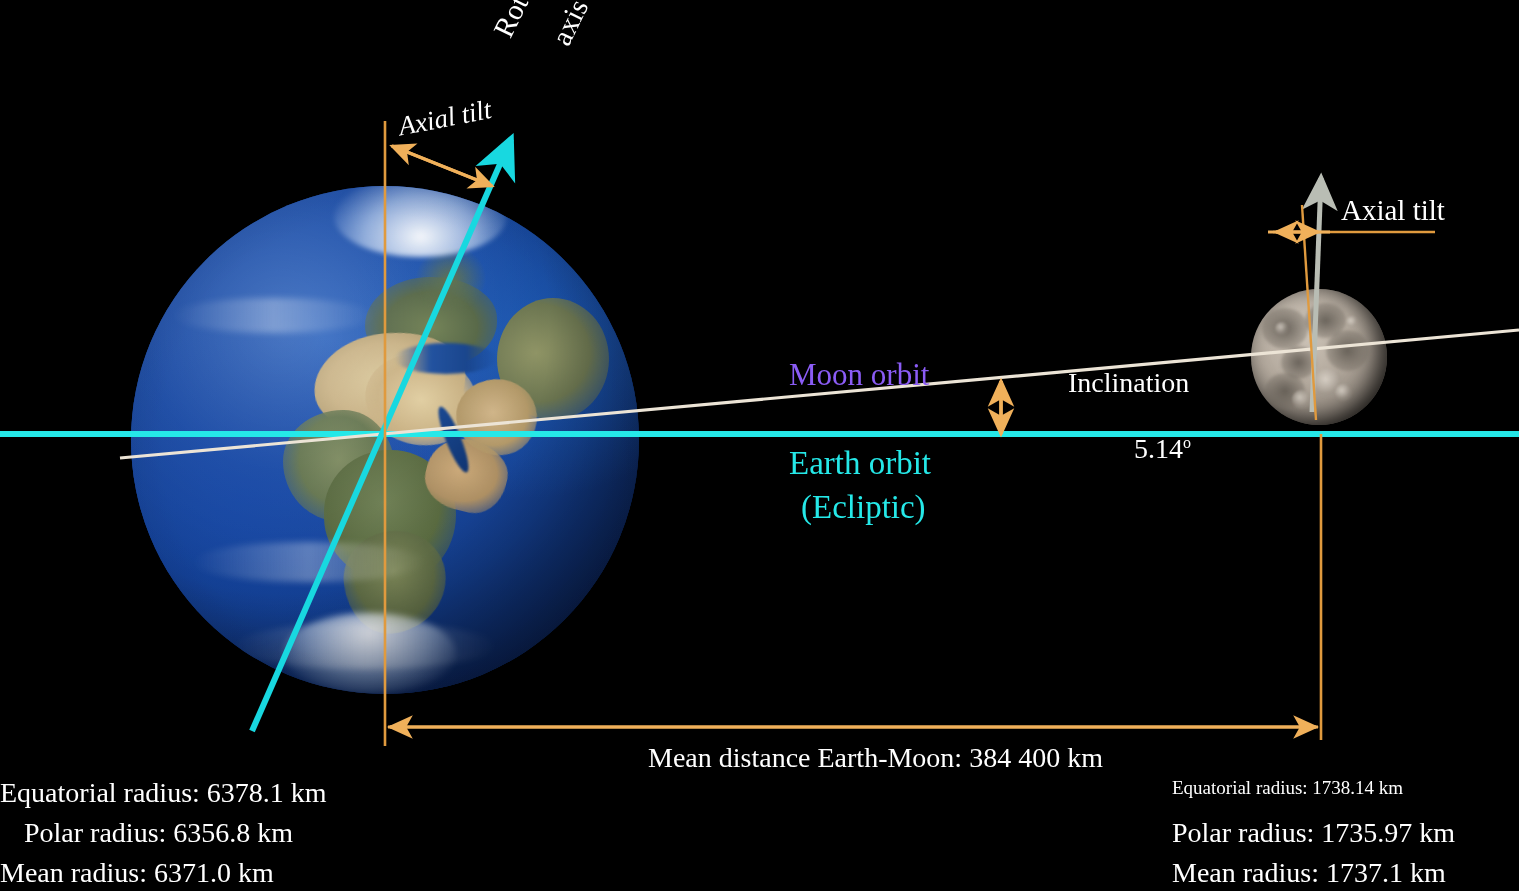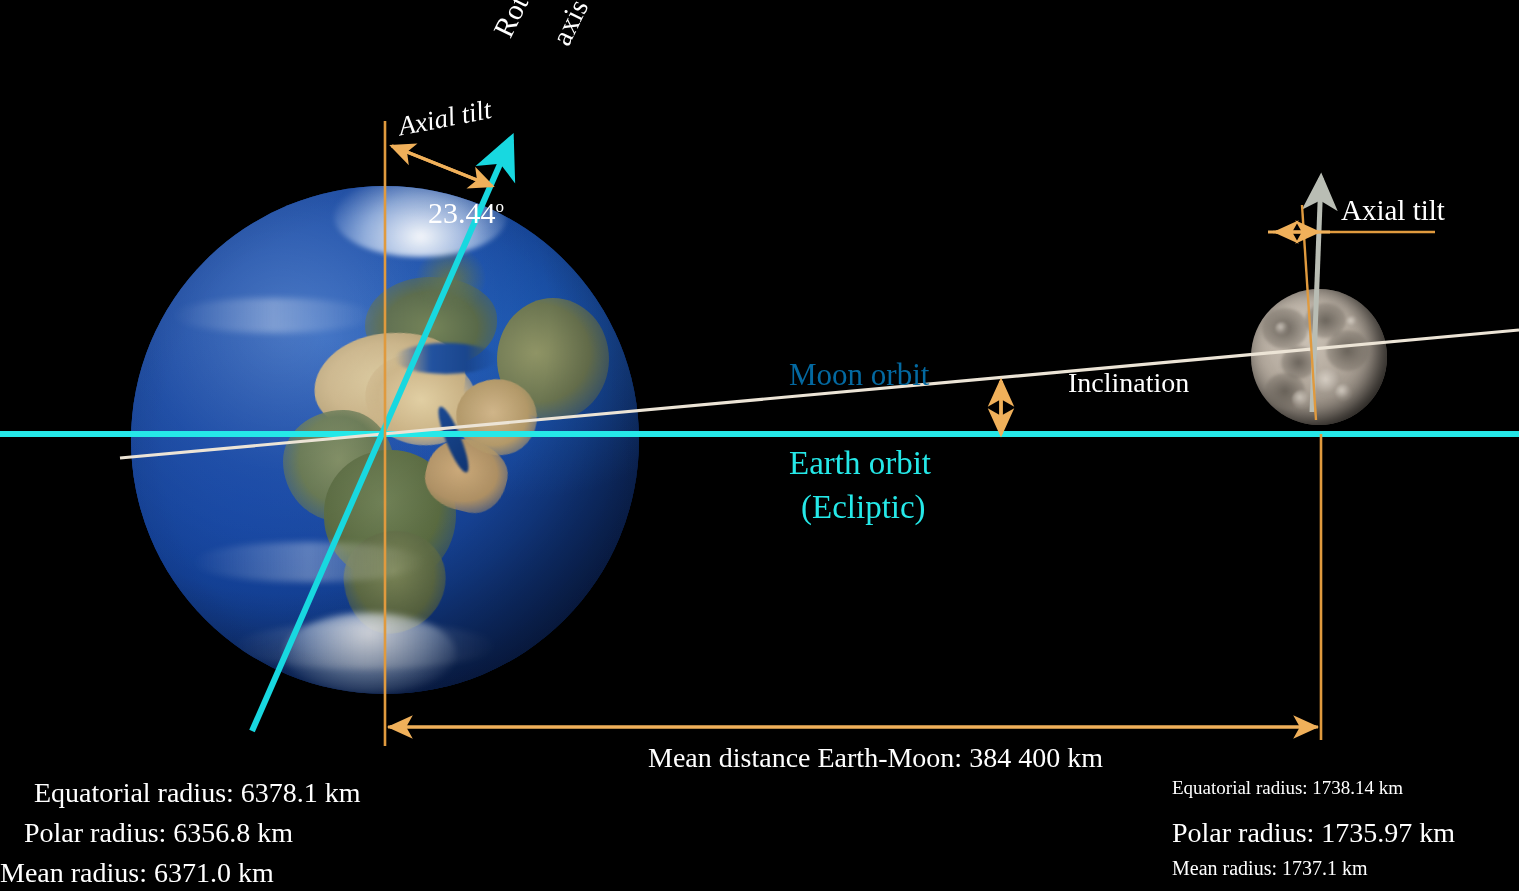--- a/index.html
+++ b/index.html
@@ -23,21 +23,21 @@
     height: 891px;
     overflow: visible;
   }
   .txt {
     position: absolute;
     color: #ffffff;
     white-space: pre;
     line-height: 1.15;
   }
   .cyan-txt { color: #25e8e8; }
-  .cream-txt { color: #0369a1; }
+  .cream-txt { color: #8b5cf6; }
 
   
   #earth-body {
     position: absolute;
     left: 131px;
     top: 186px;
     width: 508px;
     height: 508px;
     border-radius: 50%;
     overflow: hidden;
@@ -262,40 +262,40 @@
     <line x1="1321" y1="434" x2="1321" y2="740" stroke="#e09a3e" stroke-width="2.6"></line>
 
     <line x1="1318" y1="727" x2="390" y2="727" stroke="#f0b05a" stroke-width="3" marker-end="url(#ar-orange-e)"></line>
     <line x1="388" y1="727" x2="1316" y2="727" stroke="#f0b05a" stroke-width="3" marker-end="url(#ar-orange-e)"></line>
   </svg>
 
   <div class="txt" style="left:487px; top:28px; font-size:29px; transform: rotate(-64deg); transform-origin: left top;">Rotation</div>
   <div class="txt" style="left:545px; top:36px; font-size:29px; transform: rotate(-64deg); transform-origin: left top;">axis</div>
 
   <div class="txt" style="left:396px; top:112px; font-size:27px; font-style:italic; transform: rotate(-11deg); transform-origin: left top;">Axial tilt</div>
-  <div class="txt" style="left:398px; top:161px; font-size:30px;">
-    <span>23.44</span><span style="font-size:17px; vertical-align:super;">o</span>
-  </div>
 
   <div class="txt" style="left:1341px; top:194px; font-size:29px;">Axial tilt</div>
 
   <div class="txt cream-txt" style="left:789px; top:357px; font-size:31px;">Moon orbit</div>
 
   <div class="txt" style="left:1068px; top:367px; font-size:28px;">Inclination</div>
+  <div class="txt" style="left:1106px; top:401px; font-size:28px;">
+    <span>5.14</span><span style="font-size:16px; vertical-align:super;">o</span>
+  </div>
 
   <div class="txt cyan-txt" style="left:789px; top:445px; font-size:33px;">Earth orbit</div>
   <div class="txt cyan-txt" style="left:801px; top:489px; font-size:33px;">(Ecliptic)</div>
 
   <div class="txt" style="left:648px; top:742px; font-size:28px;text-align:center;">Mean distance Earth-Moon: 384 400 km</div>
 
   <div style="position:absolute; left:0px; top:777px; font-family:'Liberation Serif', serif;">
-    <div class="txt" style="left:0px; top:0px; font-size:28px;padding-left:34px;">Equatorial radius: 6378.1 km</div>
+    <div class="txt" style="left:0px; top:0px; font-size:28px;">Equatorial radius: 6378.1 km</div>
     <div class="txt" style="left:0px; top:40px; font-size:28px;padding-left:24px;">Polar radius: 6356.8 km</div>
     <div class="txt" style="left:0px; top:80px; font-size:28px;">Mean radius: 6371.0 km</div>
   </div>
 
   <div style="position:absolute; left:1172px; top:777px; font-family:'Liberation Serif', serif;">
     <div class="txt" style="left:0px; top:0px; font-size:19px;">Equatorial radius: 1738.14 km</div>
     <div class="txt" style="left:0px; top:40px; font-size:28px;">Polar radius: 1735.97 km</div>
-    <div class="txt" style="left:0px; top:80px; font-size:20px;text-align:center;">Mean radius: 1737.1 km</div>
+    <div class="txt" style="left:0px; top:80px; font-size:28px;text-align:center;">Mean radius: 1737.1 km</div>
   </div>
 
 </div>
 
 </body></html>

